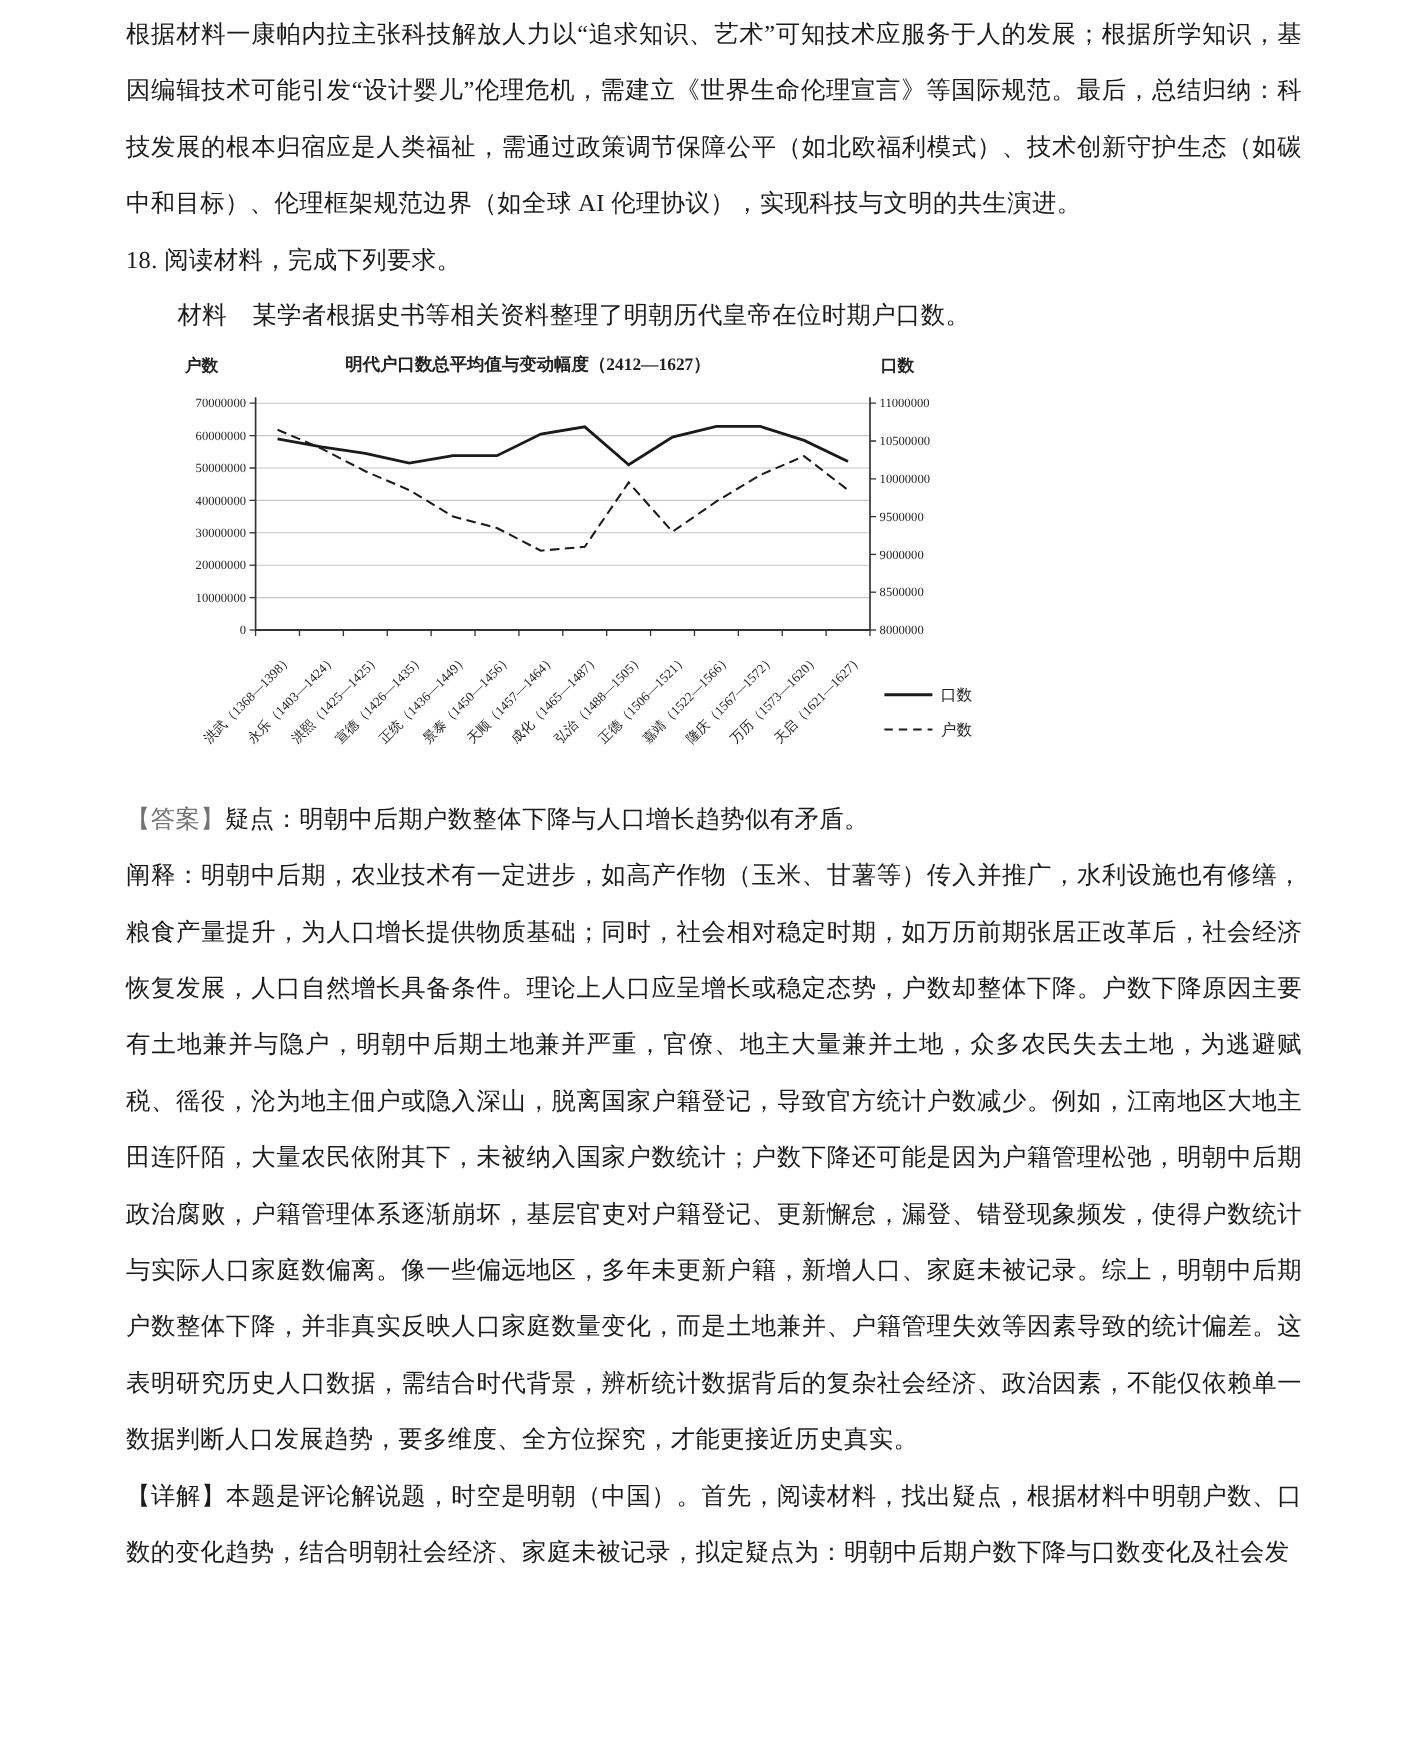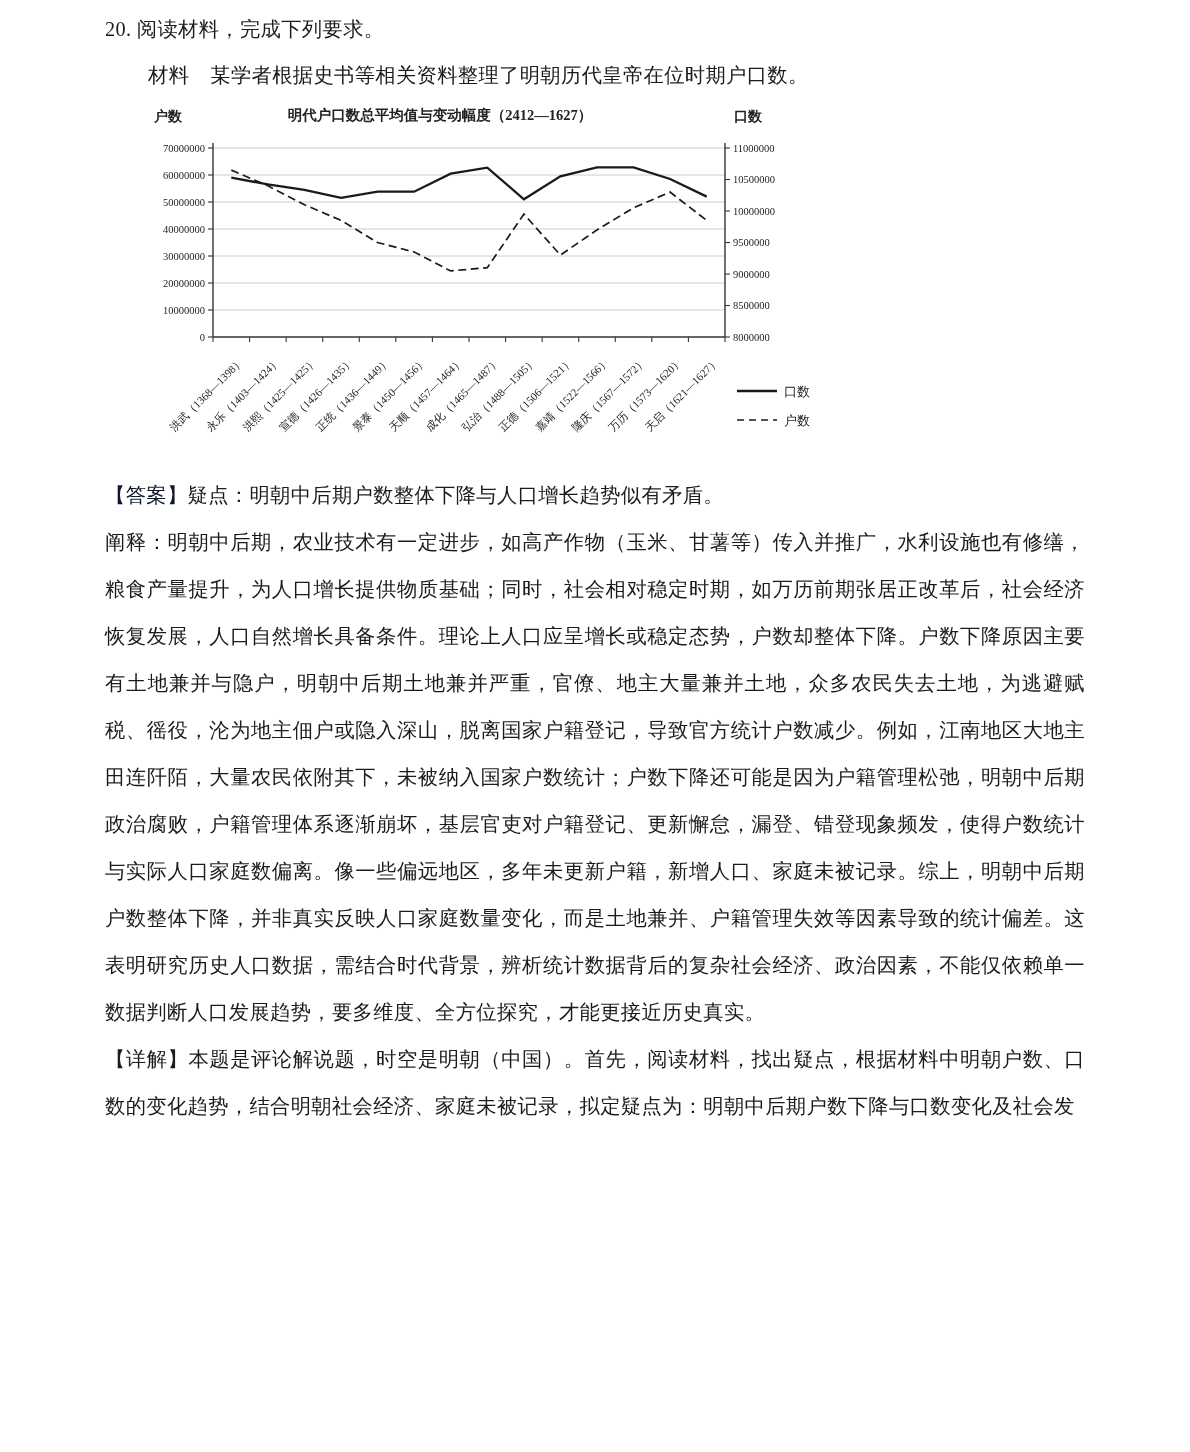--- a/index.html
+++ b/index.html
@@ -14,37 +14,38 @@
   .para{
     margin:0;
     font-size:20.3px;
     line-height:47px;
     letter-spacing:0.35px;
     text-align:justify;
     text-justify:inter-ideograph;
   }
   .material{padding-left:43px;font-family:Liberation Mono, monospace;}
   .material-text{margin-left:21px;}
-  .blue{color:#0f172a;}
+  .blue{color:#737373;}
   .chart-block{position:relative;margin-left:35px;height:372px;text-align:center;}
   .chart-head{position:relative;height:40px;font-size:14px;color:#222;}
   .axis-title-left{position:absolute;left:14px;top:8px;font-weight:bold;}
   .chart-title{position:absolute;left:300px;top:6px;transform:translateX(-50%);
     font-weight:bold;font-size:14.5px;white-space:nowrap;}
   .axis-title-right{position:absolute;left:594px;top:8px;font-weight:bold;}
   #chart-svg{display:block;}
   #chart-svg text{font-family:"Liberation Serif","DejaVu Serif",serif;fill:#222;}
 </style>
 </head>
 <body>
 
 <div class="page">
 
+  <p class="para">根据材料一康帕内拉主张科技解放人力以“追求知识、艺术”可知技术应服务于人的发展；根据所学知识，基因编辑技术可能引发“设计婴儿”伦理危机，需建立《世界生命伦理宣言》等国际规范。最后，总结归纳：科技发展的根本归宿应是人类福祉，需通过政策调节保障公平（如北欧福利模式）、技术创新守护生态（如碳中和目标）、伦理框架规范边界（如全球 AI 伦理协议），实现科技与文明的共生演进。</p>
 
-  <p class="para">20. 阅读材料，完成下列要求。</p>
+  <p class="para">18. 阅读材料，完成下列要求。</p>
 
   <p class="para material"><span>材料</span><span class="material-text">某学者根据史书等相关资料整理了明朝历代皇帝在位时期户口数。</span></p>
 
   <div class="chart-block">
     <div class="chart-head">
       <span class="axis-title-left">户数</span>
       <span class="chart-title">明代户口数总平均值与变动幅度（2412—1627）</span>
       <span class="axis-title-right">口数</span>
     </div>
     <svg id="chart-svg" width="700" height="332" viewBox="0 0 700 332">

